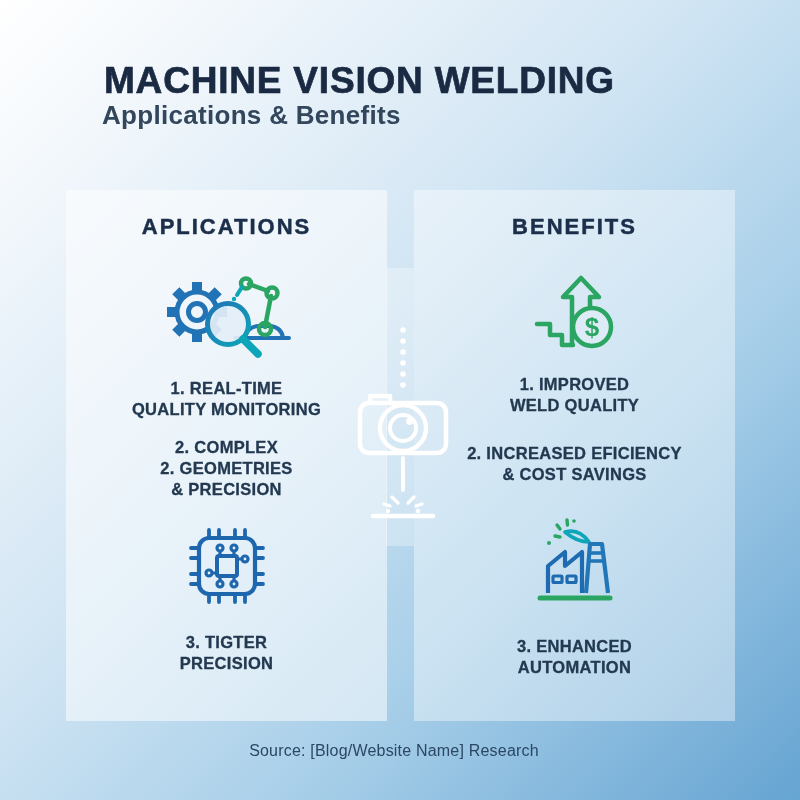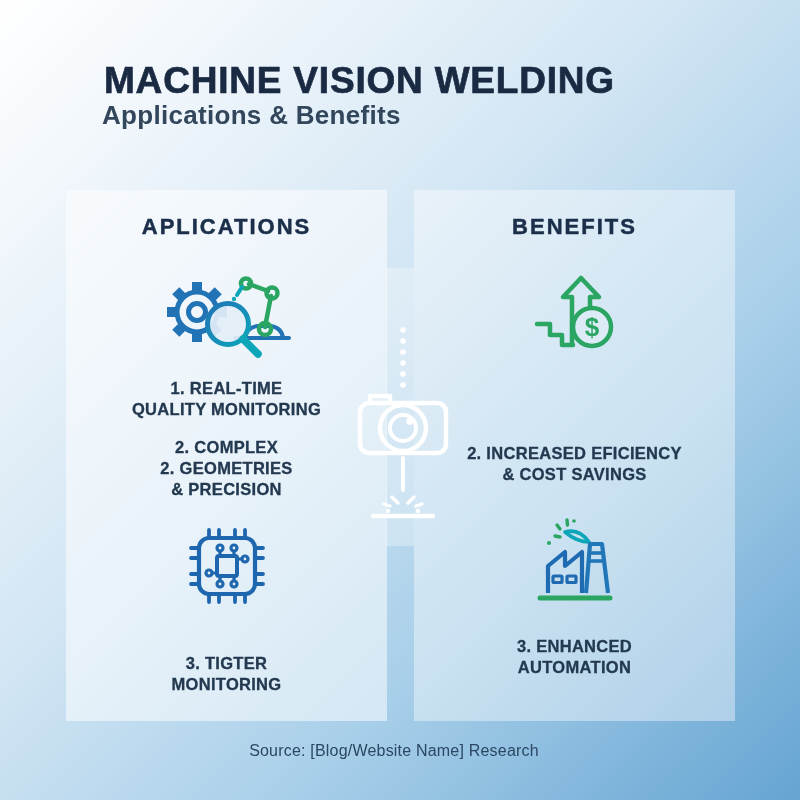--- a/index.html
+++ b/index.html
@@ -32,21 +32,21 @@
     position:absolute;left:0;right:0;text-align:center;
     font-size:16.5px;font-weight:700;letter-spacing:.3px;line-height:1.28;color:#233950;
     -webkit-text-stroke:.3px #233950;
   }
   .item span{display:block;text-align:center;}
   
   .pos-ic-gear{top:78px;}
   .pos-a1{top:188px;}
   .pos-a2{top:247px;}
   .pos-ic-chip{top:338px;}
-  .pos-a3{top:442px;margin-top:21px;}
+  .pos-a3{top:442px;}
   
   .pos-ic-money{top:84px;}
   .pos-b1{top:184px;}
   .pos-b2{top:253px;}
   .pos-ic-factory{top:326px;}
   .pos-b3{top:446px;}
   
   .beam-strip{
     position:absolute;left:386px;top:268px;width:28px;height:278px;
     background:rgba(255,255,255,.30);
@@ -164,38 +164,42 @@
           <circle cx="31" cy="56" r="3"></circle>
             <line x1="31" y1="52.5" x2="31" y2="48"></line>
           <circle cx="45" cy="56" r="3"></circle>
             <line x1="45" y1="52.5" x2="45" y2="48"></line>
         </g>
       </svg>
     </div>
 
     <div class="item pos-a3">
       <span>3. TIGTER</span>
-      <span>MONITORING</span>
+      <span>PRECISION</span>
     </div>
   </section>
 
   <section class="panel panel-right">
     <h2>BENEFITS</h2>
 
     <div class="icon-block pos-ic-money">
       <svg width="92" height="82" viewBox="0 0 92 82" fill="none">
         <g stroke="#2aa562" stroke-width="4.5" stroke-linecap="round" stroke-linejoin="round">
           <path d="M8,50 L21,50 L21,61 L33,61 L33,71 L44,71"></path>
           <path d="M43,71 L43,23 L34,23 L52,4 L70,23 L61,23 L61,32"></path>
         </g>
         <circle cx="63" cy="53" r="19" fill="#dcebf6" fill-opacity=".95" stroke="#2aa562" stroke-width="4.5"></circle>
         <text x="63" y="62" text-anchor="middle" font-family="Liberation Sans, sans-serif" font-size="26" font-weight="bold" fill="#2aa562">$</text>
       </svg>
     </div>
 
+    <div class="item pos-b1">
+      <span>1. IMPROVED</span>
+      <span>WELD QUALITY</span>
+    </div>
 
     <div class="item pos-b2">
       <span>2. INCREASED EFICIENCY</span>
       <span>&amp; COST SAVINGS</span>
     </div>
 
     <div class="icon-block pos-ic-factory">
       <svg width="88" height="88" viewBox="0 0 88 88" fill="none">
 
         <g stroke="#2aa562" stroke-width="3.4" stroke-linecap="round">

